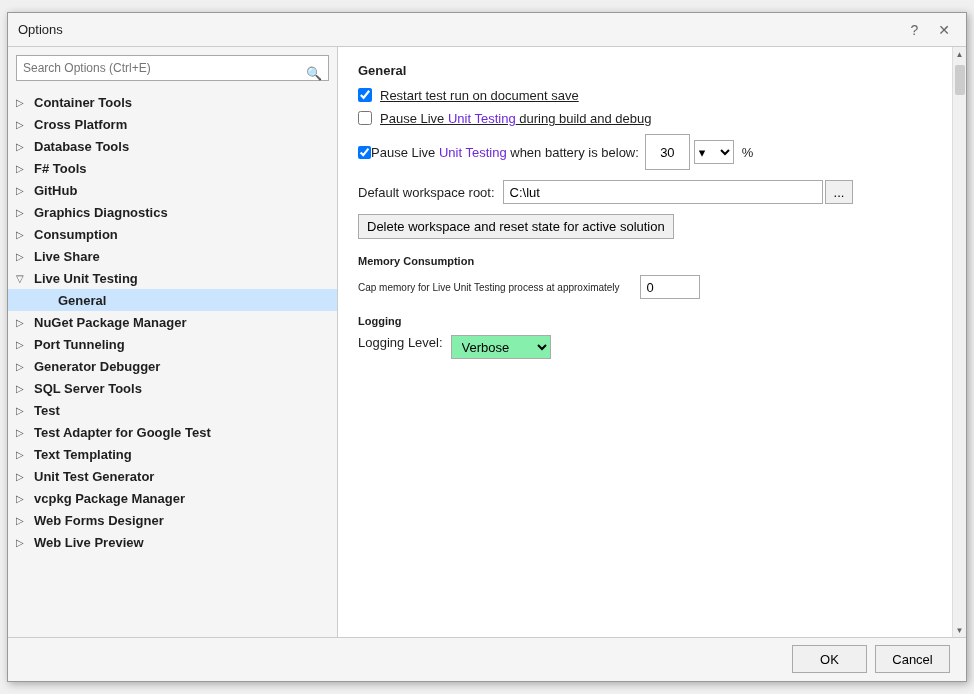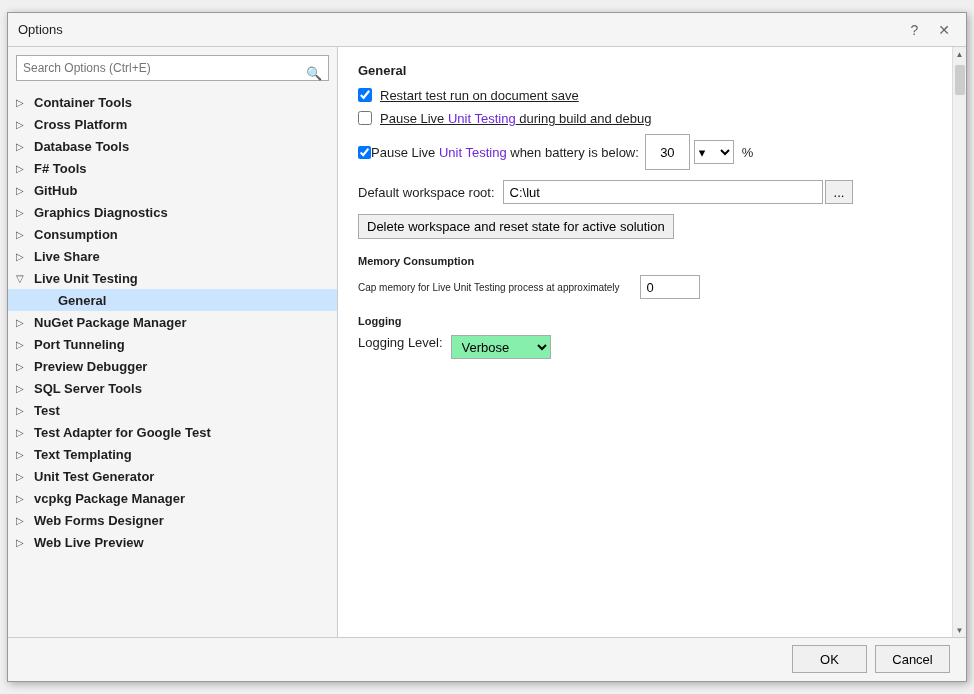--- a/index.html
+++ b/index.html
@@ -364,21 +364,21 @@
         <div class="tree-item">
           <span class="expand-icon">▷</span>
           <span class="tree-label">NuGet Package Manager</span>
         </div>
         <div class="tree-item">
           <span class="expand-icon">▷</span>
           <span class="tree-label">Port Tunneling</span>
         </div>
         <div class="tree-item">
           <span class="expand-icon">▷</span>
-          <span class="tree-label">Preview Debugger</span>
+          <span class="tree-label">Generator Debugger</span>
         </div>
         <div class="tree-item">
           <span class="expand-icon">▷</span>
           <span class="tree-label">SQL Server Tools</span>
         </div>
         <div class="tree-item">
           <span class="expand-icon">▷</span>
           <span class="tree-label">Test</span>
         </div>
         <div class="tree-item">

